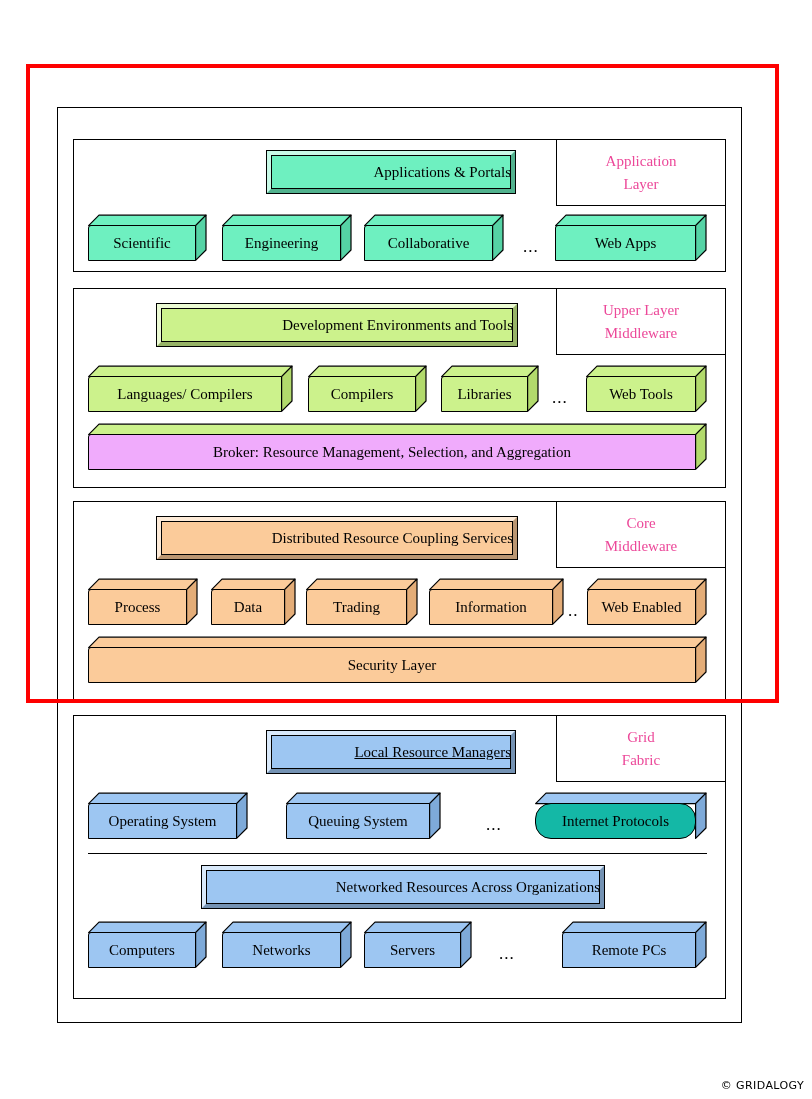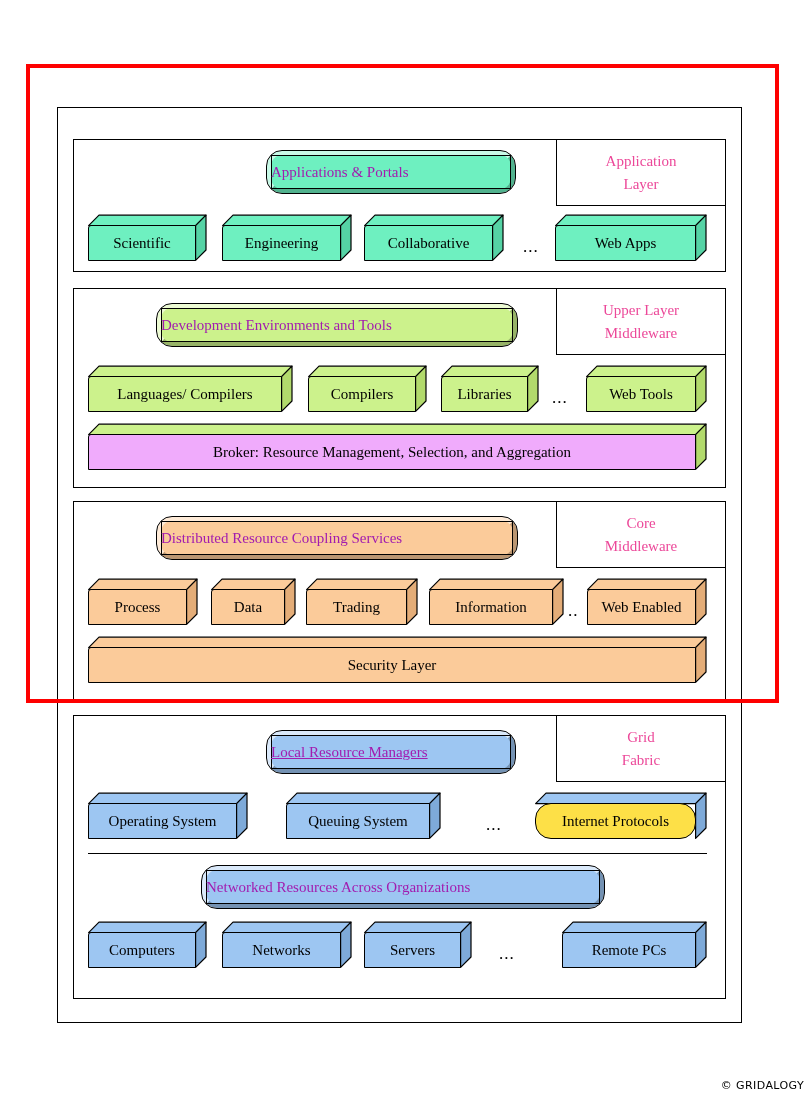--- a/index.html
+++ b/index.html
@@ -78,24 +78,23 @@
     position: absolute;
     box-sizing: border-box;
     border-top: 4px solid rgba(255,255,255,0.62);
     border-left: 4px solid rgba(255,255,255,0.62);
     border-right: 4px solid rgba(0,0,0,0.26);
     border-bottom: 4px solid rgba(0,0,0,0.26);
     outline: 1.2px solid #000;
     outline-offset: -0.6px;
     display: flex;
     align-items: center;
-    justify-content: flex-start;
+    justify-content: flex-end;
     font-size: 15px;
-    color: #a21caf;
-    border-radius: 15px;
+    color: #000000;
   }
   .bevel-box .inner-edge {
     position: absolute;
     left: 0; top: 0; right: 0; bottom: 0;
     border: 1.2px solid #000;
     pointer-events: none;
   }
   .bevel-box span.cap { position: relative; z-index: 2; }
 
   
@@ -388,21 +387,21 @@
       </div>
     </div>
 
     <div class="ellipsis" style="left:412px; top:100px;">...</div>
 
     <div class="cube" style="left:461px; top:76px; width:172px; height:47px;">
       <svg class="face-top" width="172" height="47" viewBox="0 0 172 47">
         <polygon points="0.6,11.6 11,1.2 171,1.2 160.6,11.6" fill="#9dc6f2" stroke="#000" stroke-width="1.2" stroke-linejoin="round"></polygon>
         <polygon points="160.6,11.6 171,1.2 171,36 160.6,46.4" fill="#7eaad9" stroke="#000" stroke-width="1.2" stroke-linejoin="round"></polygon>
       </svg>
-      <div class="face-front" style="background:#fde047;border-radius:16px;">
+      <div class="face-front" style="background:#14b8a6;border-radius:16px;">
         <span>Internet Protocols</span>
       </div>
     </div>
 
     <div class="hsep" style="left:14px; top:137px; width:619px;"></div>
 
     <div class="bevel-box" style="left:128px; top:150px; width:402px; height:42px; background:#9dc6f2;">
       <span class="inner-edge"></span>
       <span class="cap">Networked Resources Across Organizations</span>
     </div>

